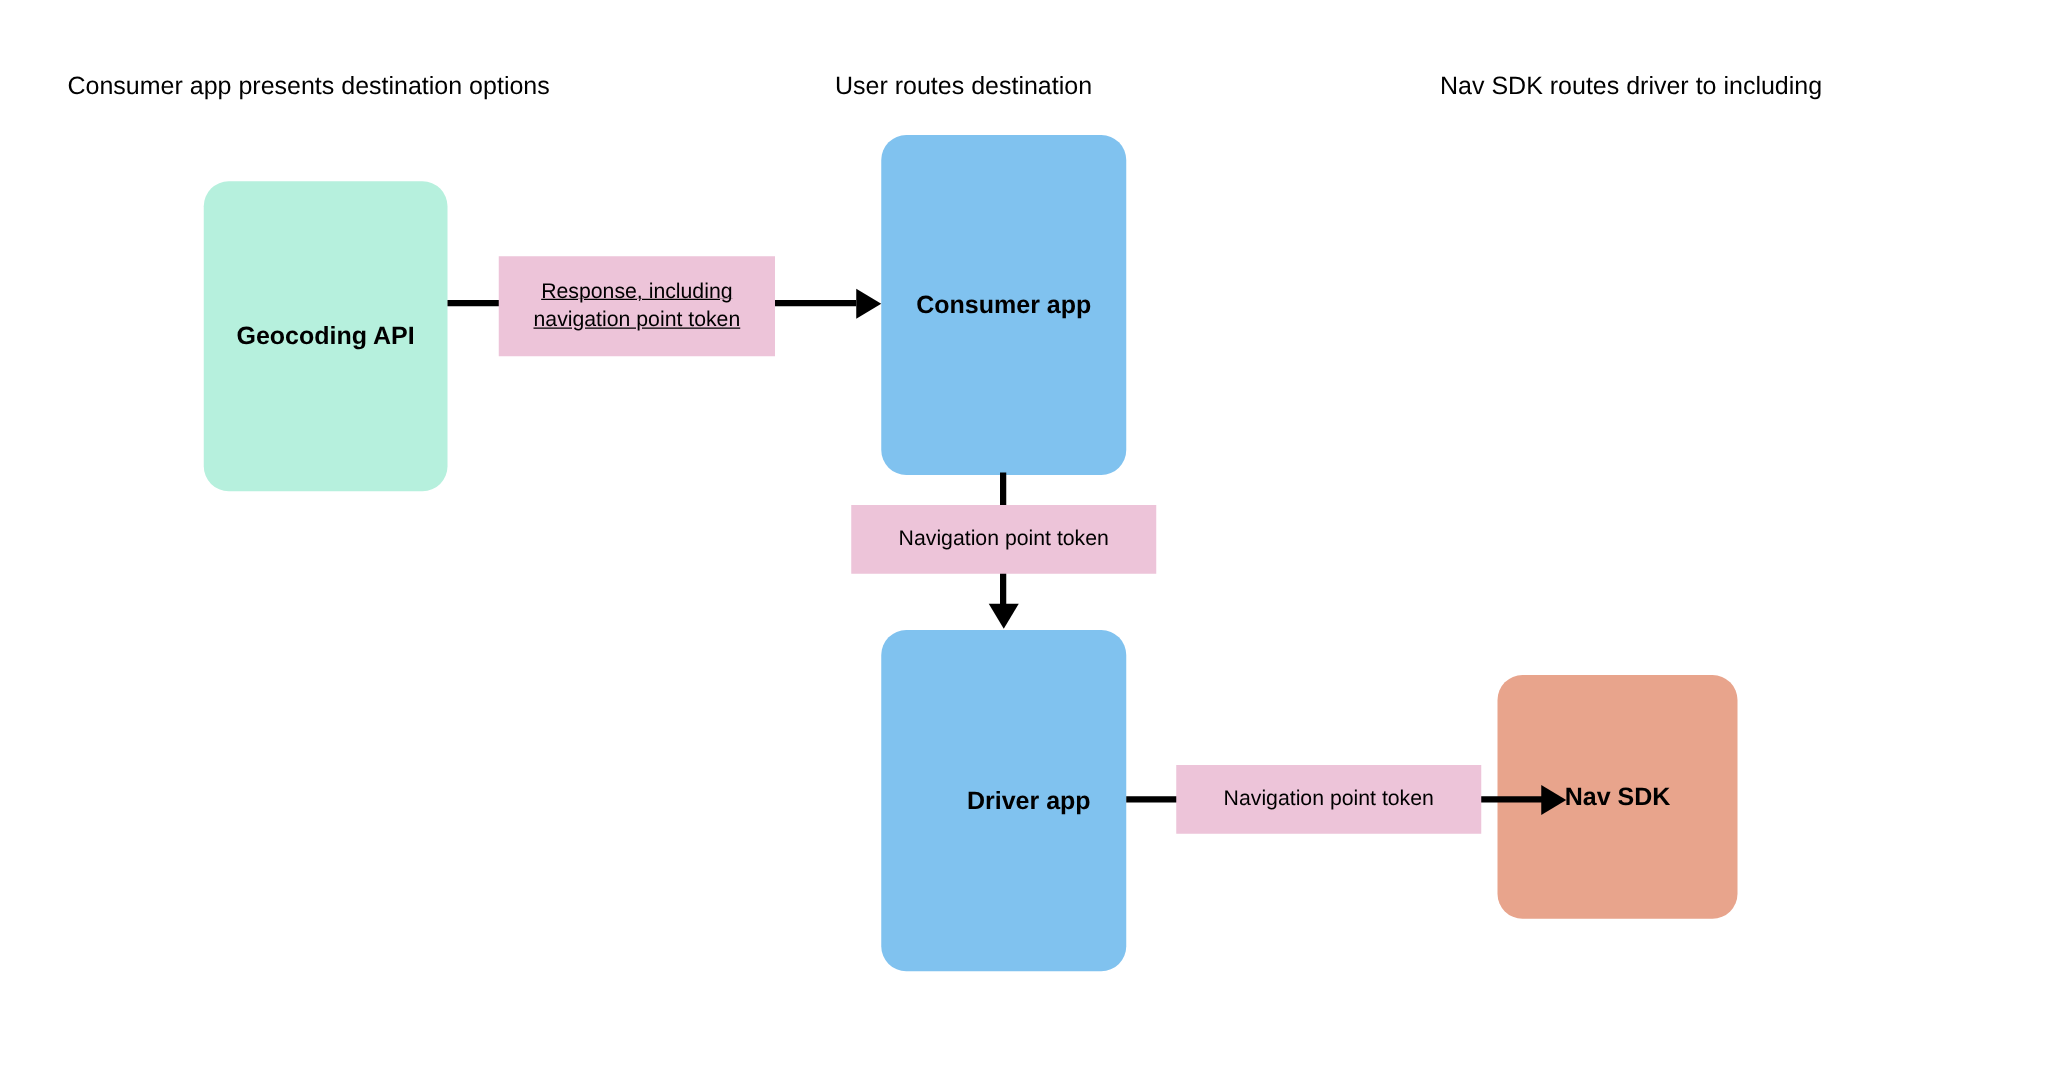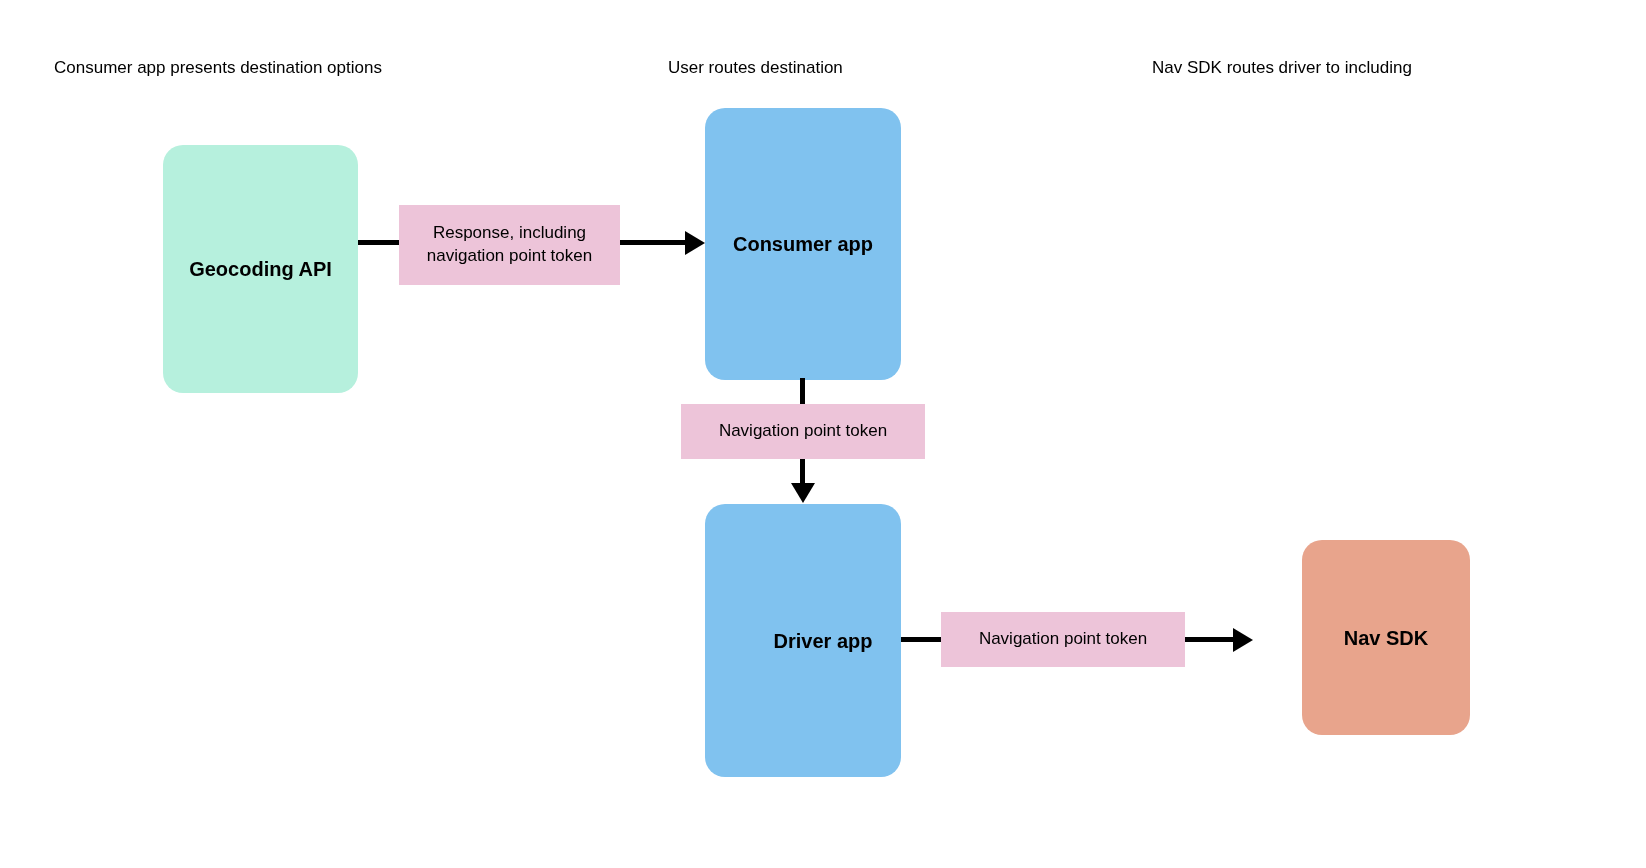--- a/index.html
+++ b/index.html
@@ -13,21 +13,21 @@
     height: 868px;
     background: #ffffff;
     overflow: hidden;
     font-family: "Liberation Sans", sans-serif;
     -webkit-font-smoothing: antialiased;
   }
 
   
   .col-header {
     position: absolute;
-    font-size: 17px;
+    font-size: 20px;
     font-weight: 400;
     color: #000000;
     line-height: 1;
     white-space: nowrap;
   }
 
   
   .node {
     position: absolute;
     border-radius: 20px;
@@ -117,25 +117,25 @@
   </div>
 
   <div class="node" style="left:705px; top:108px; width:196px; height:272px; background:#80c2ef;">
     <span class="node-label">Consumer app</span>
   </div>
 
   <div class="node" style="left:705px; top:504px; width:196px; height:273px; background:#80c2ef;padding-left:40px;">
     <span class="node-label">Driver app</span>
   </div>
 
-  <div class="node" style="left:1286px; top:540px; width:168px; height:195px; background:#e8a48c;margin-left:16px;">
+  <div class="node" style="left:1182px; top:540px; width:192px; height:195px; background:#e8a48c;margin-left:16px;">
     <span class="node-label">Nav SDK</span>
   </div>
 
-  <div class="edge-label" style="left:399px; top:205px; width:221px; height:80px; background:#edc4d9;">
+  <div class="edge-label" style="left:399px; top:205px; width:221px; height:80px; background:#edc4d9;text-decoration:underline;">
     <span class="edge-label-text" style="max-width:200px;">Response, including navigation point token</span>
   </div>
 
   <div class="edge-label" style="left:681px; top:404px; width:244px; height:55px; background:#edc4d9;">
     <span class="edge-label-text">Navigation point token</span>
   </div>
 
   <div class="edge-label" style="left:941px; top:612px; width:244px; height:55px; background:#edc4d9;">
     <span class="edge-label-text">Navigation point token</span>
   </div>

